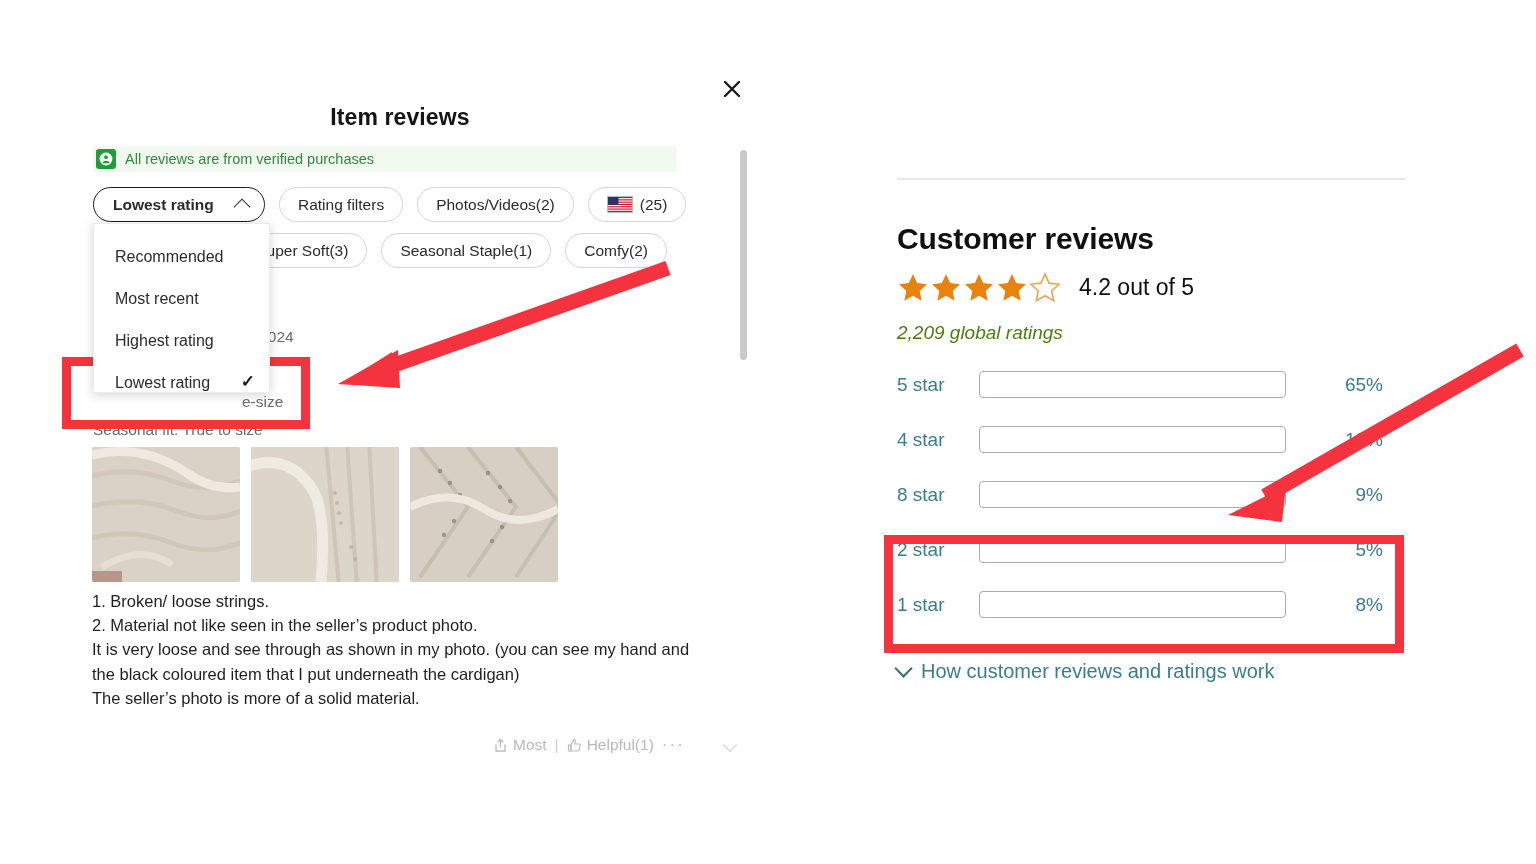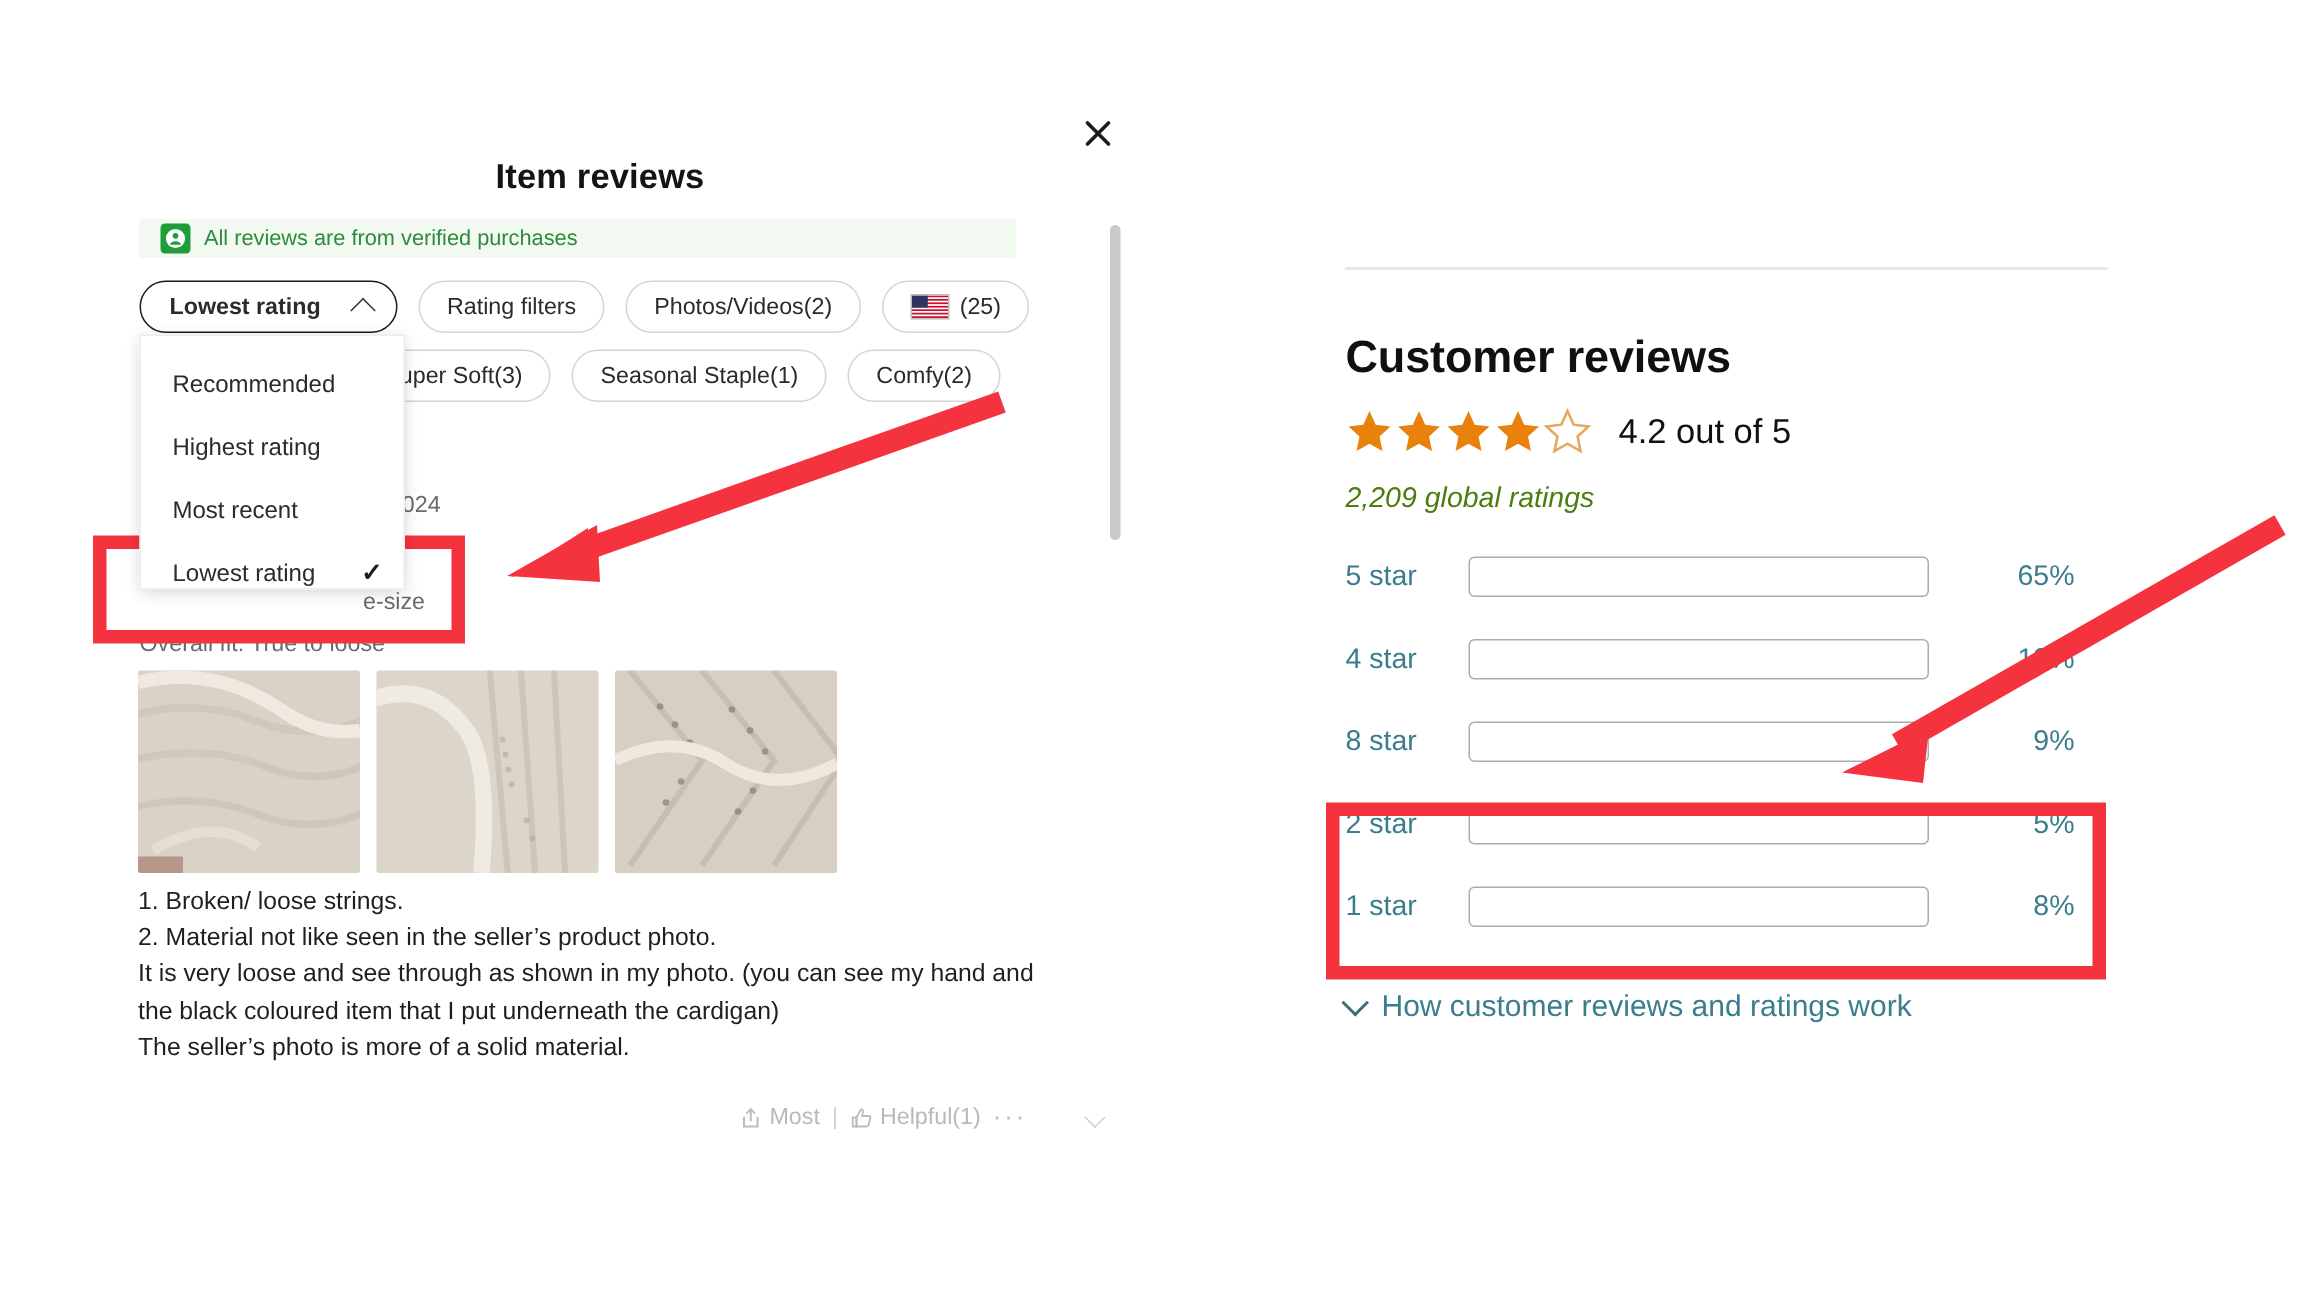--- a/index.html
+++ b/index.html
@@ -51,21 +51,21 @@
   #verified-banner {
     position: absolute;
     left: 48px;
     top: 86px;
     width: 584px;
     height: 26px;
     background: #f1f9f0;
     display: flex;
     align-items: center;
     gap: 9px;
-    padding-left: 14px;
+    padding-left: 3px;
     box-sizing: border-box;
   }
   #verified-banner .vb-icon {
     width: 20px; height: 20px;
     background: #1f9d3a;
     border-radius: 3px;
     display: flex; align-items: center; justify-content: center;
     flex: 0 0 auto;
   }
   #verified-banner .vb-icon svg { display:block; }
@@ -417,21 +417,21 @@
     <div class="chip">
       <span>Seasonal Staple(1)</span>
     </div>
     <div class="chip">
       <span>Comfy(2)</span>
     </div>
   </div>
 
   <div id="review-date">8, 2024</div>
   <div id="review-size">e-size</div>
-  <div id="overall-fit">Overall fit: True to loose</div>
+  <div id="overall-fit">Seasonal fit: True to size</div>
 
   <div id="review-photos">
     <div class="photo">
       <svg viewBox="0 0 148 135" preserveAspectRatio="none">
         <rect width="148" height="135" fill="#d9d2c7"></rect>
         <g stroke="#cfc6b9" stroke-width="5" fill="none" opacity=".85">
           <path d="M-5 30 Q40 18 80 34 T160 28"></path>
           <path d="M-5 60 Q45 48 85 64 T160 58"></path>
           <path d="M-5 92 Q40 80 80 96 T160 90"></path>
         </g>
@@ -509,24 +509,24 @@
     <span class="ra-chev"></span>
   </div>
 
   <div id="modal-scrollbar"></div>
 
   <div id="sort-dropdown">
     <div class="dd-item">
       <span>Recommended</span>
     </div>
     <div class="dd-item">
+      <span>Most recent</span>
+    </div>
+    <div class="dd-item">
       <span>Highest rating</span>
-    </div>
-    <div class="dd-item">
-      <span>Most recent</span>
     </div>
     <div class="dd-item">
       <span>Lowest rating</span>
       <span class="tick">✓</span>
     </div>
   </div>
 </div>
 
 <div id="right-panel">
 

